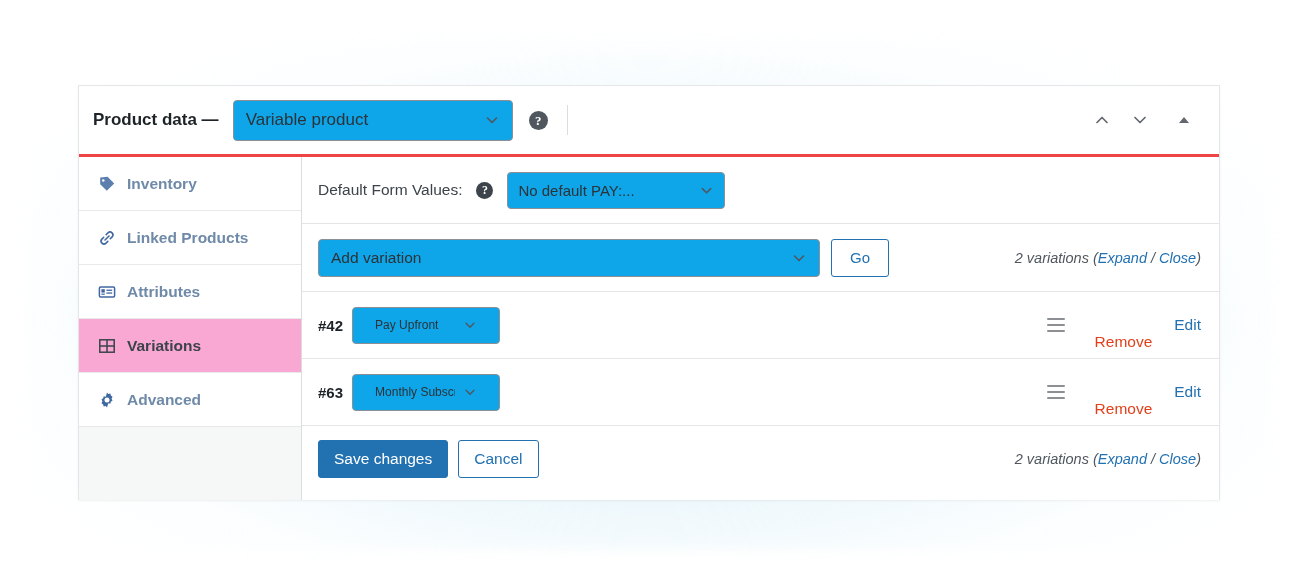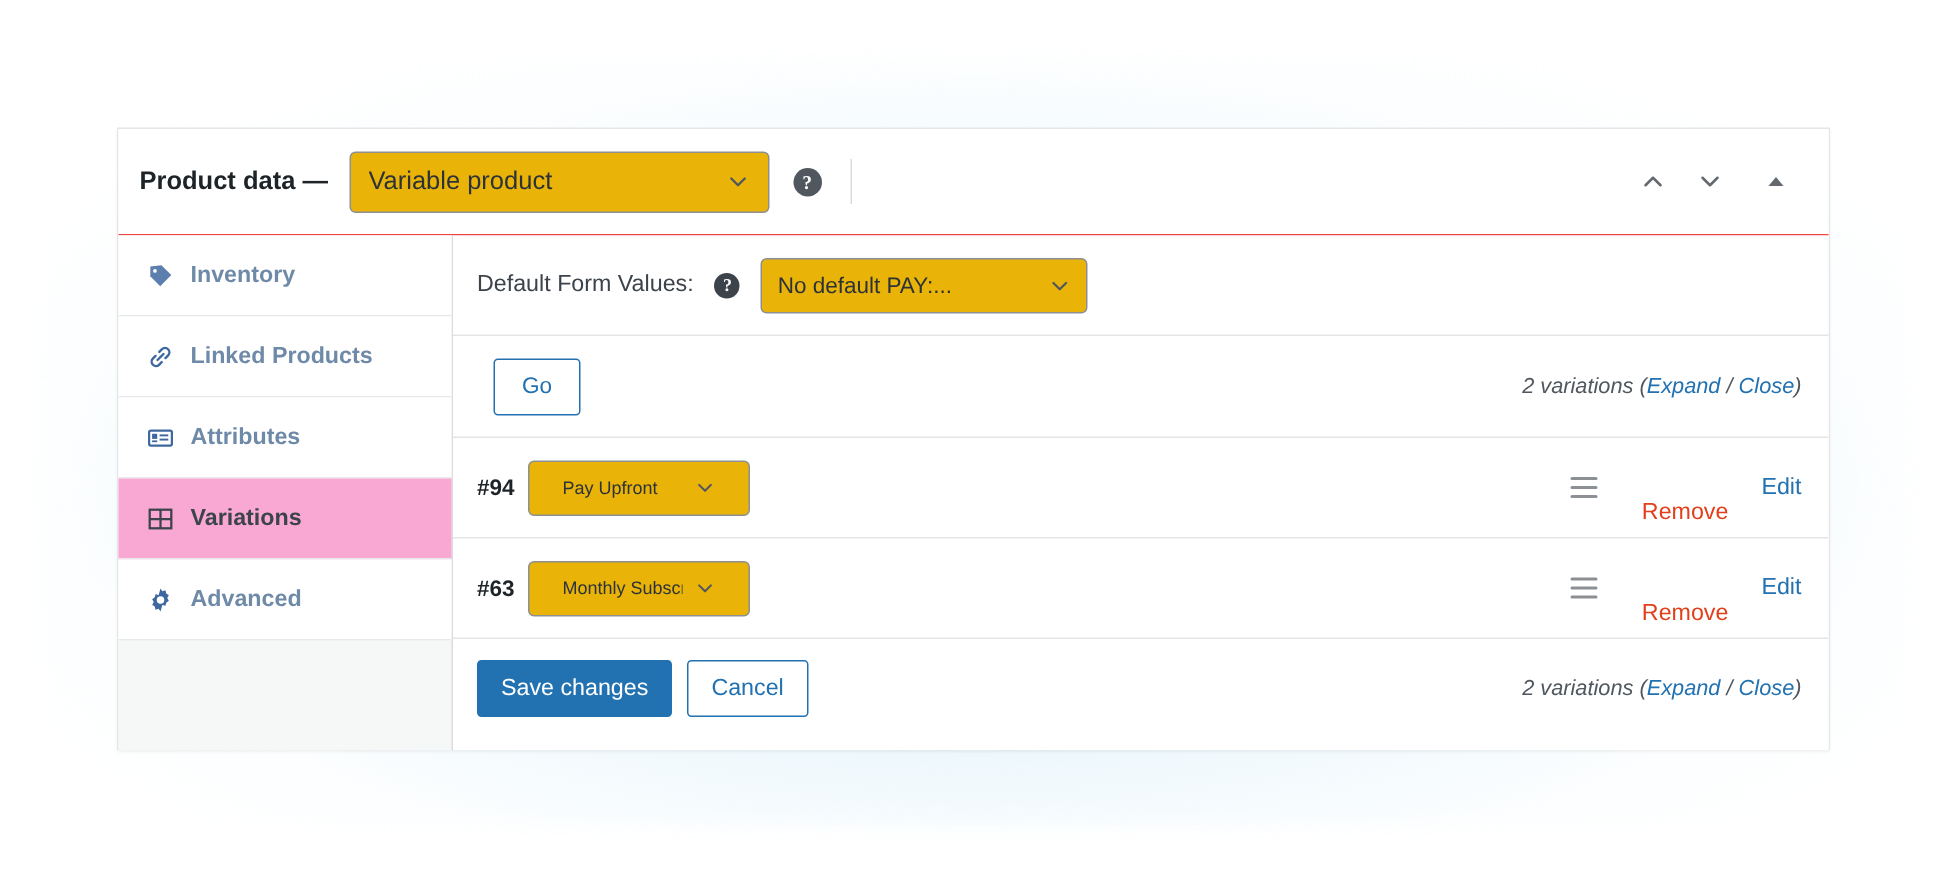--- a/index.html
+++ b/index.html
@@ -35,40 +35,40 @@
     width: 1142px;
     height: 415px;
     background: #ffffff;
     border: 1px solid #e4e6e8;
     box-shadow: 0 1px 2px rgba(0,0,0,0.06);
   }
 
   
   .panel-header {
     height: 71px;
-    border-bottom: 1px solid #ef4444;
+    border-bottom: 3px solid #ef4444;
     display: flex;
     align-items: center;
     padding: 0 16px 0 14px;
     background: #fff;
   }
 
   .panel-title {
     font-size: 17px;
     font-weight: 700;
     color: #1d2327;
     white-space: nowrap;
     margin-right: 14px;
   }
 
   .select {
     position: relative;
     border: 1px solid #8c8f94;
     border-radius: 4px;
-    background: #eab308;
+    background: #0ea5e9;
     color: #2c3338;
     display: flex;
     align-items: center;
     cursor: pointer;
   }
   .select .sel-text {
     white-space: nowrap;
     overflow: hidden;
     text-overflow: clip;
     flex: 1;
@@ -404,29 +404,35 @@
         <span class="help-icon inline">?</span>
         <div class="select select-default">
           <span class="sel-text">No default PAY:...</span>
           <svg class="chev" width="15" height="15" viewBox="0 0 16 16">
             <path d="M3.5 6 L8 10.5 L12.5 6" fill="none" stroke="#50575e" stroke-width="1.6" stroke-linecap="round" stroke-linejoin="round"></path>
           </svg>
         </div>
       </div>
 
       <div class="row row-toolbar">
+        <div class="select select-addvar">
+          <span class="sel-text">Add variation</span>
+          <svg class="chev" width="16" height="16" viewBox="0 0 16 16">
+            <path d="M3.5 6 L8 10.5 L12.5 6" fill="none" stroke="#50575e" stroke-width="1.6" stroke-linecap="round" stroke-linejoin="round"></path>
+          </svg>
+        </div>
         <button class="btn btn-secondary btn-go">Go</button>
         <span class="spacer"></span>
         <span class="var-count">
           <span>2 variations (</span><a>Expand</a><span> / </span><a>Close</a><span>)</span>
         </span>
       </div>
 
       <div class="row row-var">
-        <span class="var-id">#94</span>
+        <span class="var-id">#42</span>
         <div class="select select-var">
           <span class="sel-text">Pay Upfront</span>
           <svg class="chev" width="14" height="14" viewBox="0 0 16 16">
             <path d="M3.5 6 L8 10.5 L12.5 6" fill="none" stroke="#50575e" stroke-width="1.6" stroke-linecap="round" stroke-linejoin="round"></path>
           </svg>
         </div>
         <span class="spacer"></span>
         <span class="drag-handle">
             <span></span>
             <span></span>

